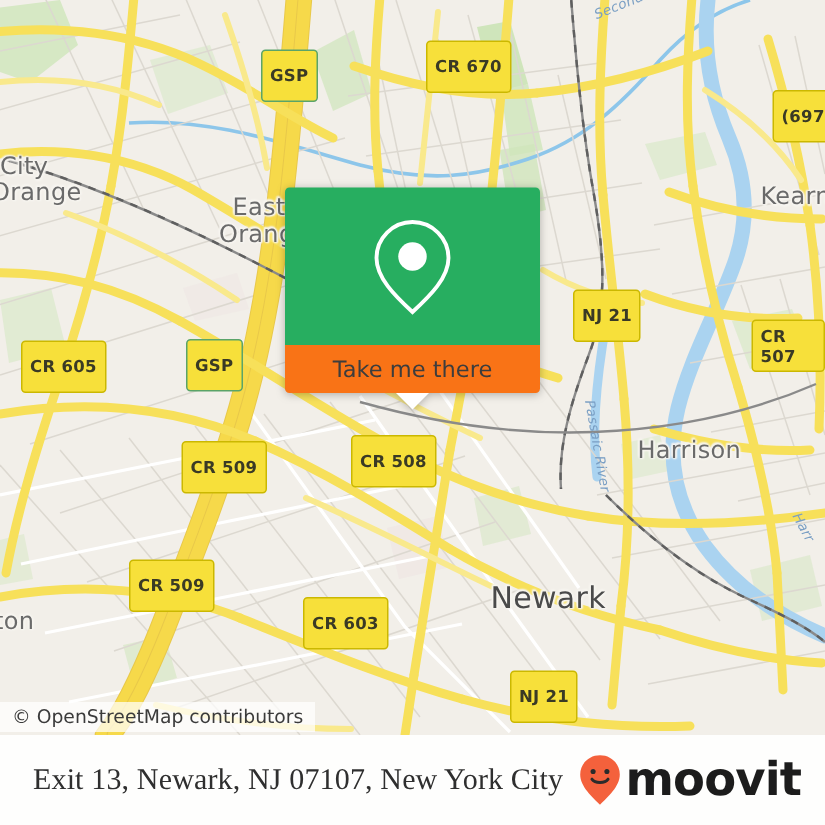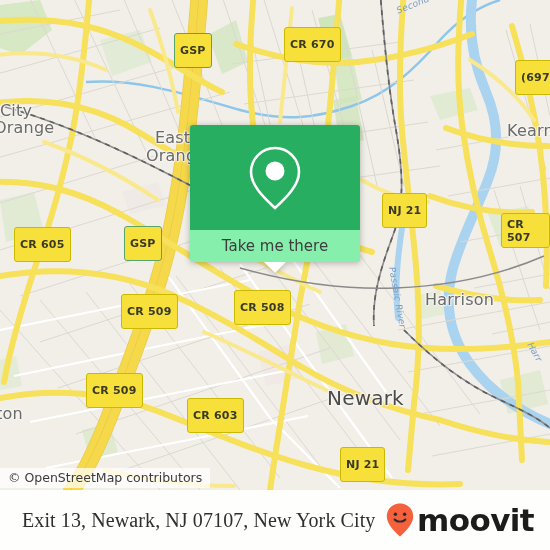--- a/index.html
+++ b/index.html
@@ -57,21 +57,21 @@
     position: absolute; left: 190px; top: 125px; width: 170px;
     border-radius: 3px; overflow: visible;
     filter: drop-shadow(0 1px 3px rgba(0,0,0,.28));
   }
   #card-top {
     height: 105px; background: #27ae60;
     border-radius: 3px 3px 0 0;
     display: flex; align-items: center; justify-content: center;
   }
   #card-bottom {
-    height: 32px; background: #86efac;
+    height: 32px; background: #f97316;
     border-radius: 0 0 3px 3px;
     display: flex; align-items: center; justify-content: center;
     color: #3d3d3d; font-size: 15px; font-family: "DejaVu Sans", sans-serif;
   }
   #card-tail {
     position: absolute; left: 50%; bottom: -11px; transform: translateX(-50%);
     width: 0; height: 0;
     border-left: 11px solid transparent; border-right: 11px solid transparent;
     border-top: 11px solid #ffffff;
   }
@@ -293,21 +293,21 @@
       <div class="shield gsp" style="left:174px; top:33px;">GSP</div>
       <div class="shield" style="left:284px; top:27px;">CR 670</div>
       <div class="shield" style="left:515px; top:60px;">(697)</div>
       <div class="shield" style="left:382px; top:193px;">NJ 21</div>
       <div class="shield" style="left:501px; top:213px;">CR 507</div>
       <div class="shield" style="left:14px;  top:227px;">CR 605</div>
       <div class="shield gsp" style="left:124px; top:226px;">GSP</div>
       <div class="shield" style="left:121px; top:294px;">CR 509</div>
       <div class="shield" style="left:234px; top:290px;">CR 508</div>
       <div class="shield" style="left:86px;  top:373px;">CR 509</div>
-      <div class="shield" style="left:187px; top:398px;">CR 603</div>
+      <div class="shield" style="left:202px; top:398px;">CR 603</div>
       <div class="shield" style="left:340px; top:447px;">NJ 21</div>
     </div>
 
     <div id="attribution">© OpenStreetMap contributors</div>
   </div>
 
   <div id="card">
     <div id="card-top">
       <svg width="56" height="68" viewBox="0 0 56 68">
         <path d="M28 4 C14.8 4 4 14.8 4 28 C4 41 16 53 28 64 C40 53 52 41 52 28 C52 14.8 41.2 4 28 4 Z" fill="none" stroke="#ffffff" stroke-width="2.6"></path>

